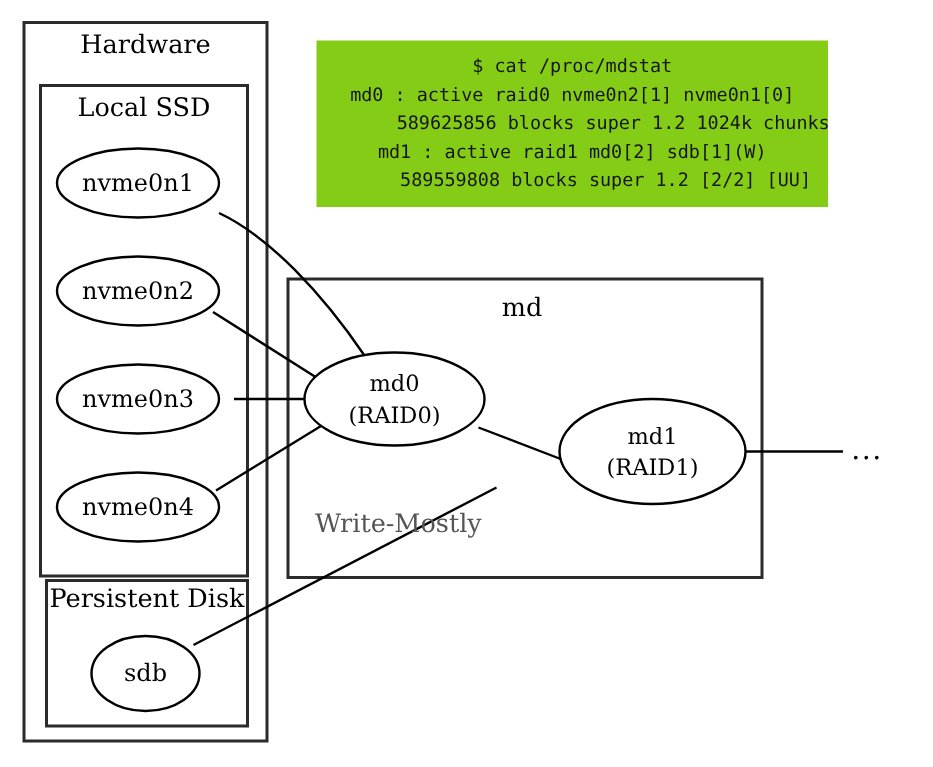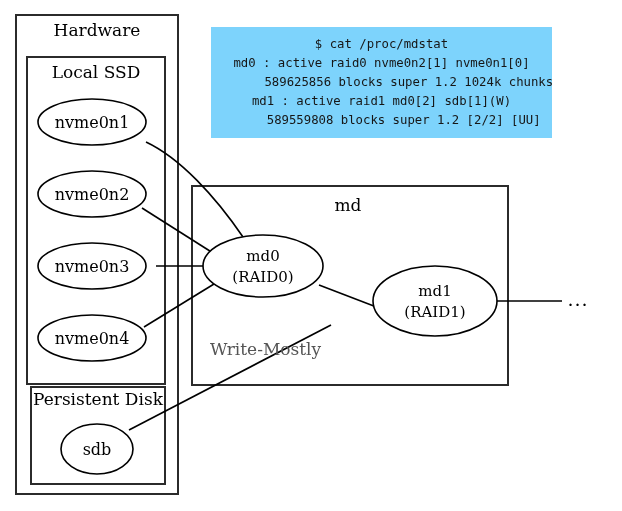--- a/index.html
+++ b/index.html
@@ -66,21 +66,21 @@
     text-anchor: middle;
     letter-spacing: 1px;
   }
   
   #terminal {
     position: absolute;
     left: 211px;
     top: 27px;
     width: 341px;
     height: 111px;
-    background: #7dd3fc;
+    background: #84cc16;
     box-sizing: border-box;
     padding: 8px 9px 8px 9px;
   }
   #terminal pre {
     margin: 0;
     font-family: "DejaVu Sans Mono", "Liberation Mono", monospace;
     font-size: 12.3px;
     line-height: 19px;
     color: #161616;
     white-space: pre;

